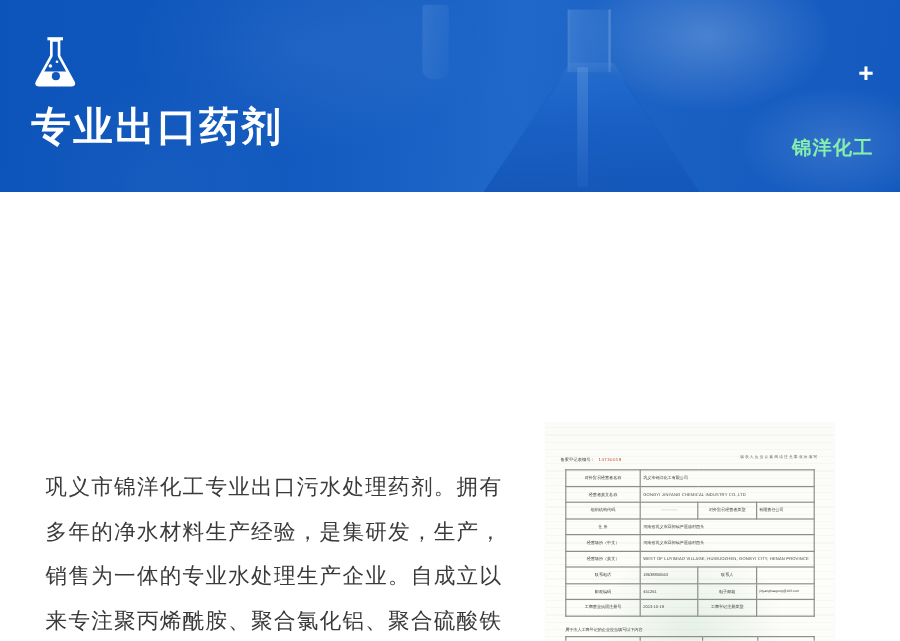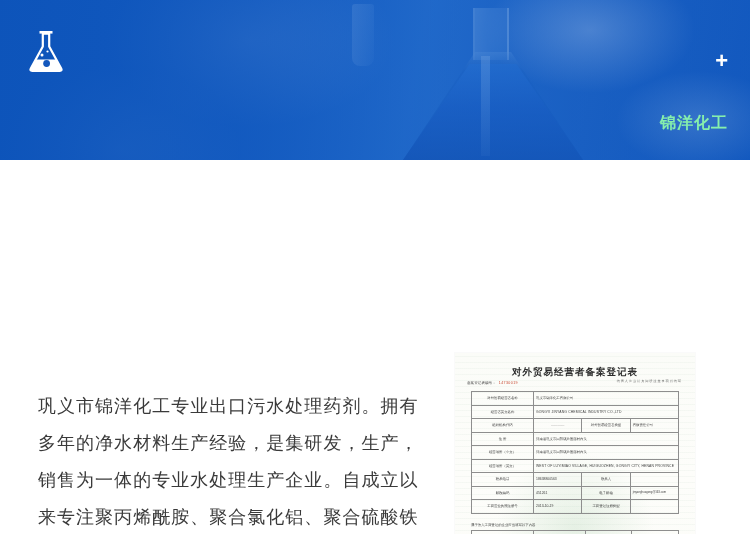--- a/index.html
+++ b/index.html
@@ -215,32 +215,32 @@
       <svg viewBox="0 0 40 44" width="40" height="44" aria-hidden="true">
         <rect x="13.5" y="1" width="13" height="2.6" fill="#ffffff"></rect>
         <path d="M16.8 3.6 L16.8 16.5 L4.8 38.5 Q3.6 40.9 6.2 40.9 L33.8 40.9 Q36.4 40.9 35.2 38.5 L23.2 16.5 L23.2 3.6 Z" fill="none" stroke="#ffffff" stroke-width="2.2" stroke-linejoin="round"></path>
         <path d="M10.0 29.5 L30.0 29.5 L35.2 38.5 Q36.4 40.9 33.8 40.9 L6.2 40.9 Q3.6 40.9 4.8 38.5 Z" fill="#ffffff"></path>
         <circle cx="20.6" cy="33.5" r="3.4" fill="#1357bd"></circle>
         <circle cx="16.0" cy="25.0" r="1.5" fill="#ffffff"></circle>
         <circle cx="21.5" cy="21.5" r="1.1" fill="#ffffff"></circle>
       </svg>
     </div>
 
+    <div class="banner-title">专业出口药剂</div>
     <div class="banner-plus">+</div>
     <div class="banner-brand">锦洋化工</div>
   </div>
 
   <div class="content">
 
     <div class="intro-text">巩义市锦洋化工专业出口污水处理药剂。拥有多年的净水材料生产经验，是集研发，生产，销售为一体的专业水处理生产企业。自成立以来专注聚丙烯酰胺、聚合氯化铝、聚合硫酸铁的生产和创新。</div>
 
     <div class="certificate">
       <div class="cert-paper"></div>
 
-      <div class="cert-title">对外贸易经营者备案登记表</div>
       <div class="cert-subnote">填 表 人 应 当 认 真 阅 读
 注 意 事 项 后 填 写</div>
 
       <div class="cert-regno">
         <span>备案登记表编号：</span><span class="num">14730019</span>
       </div>
 
       <table class="cert-table t1">
         <tbody>
           <tr>

